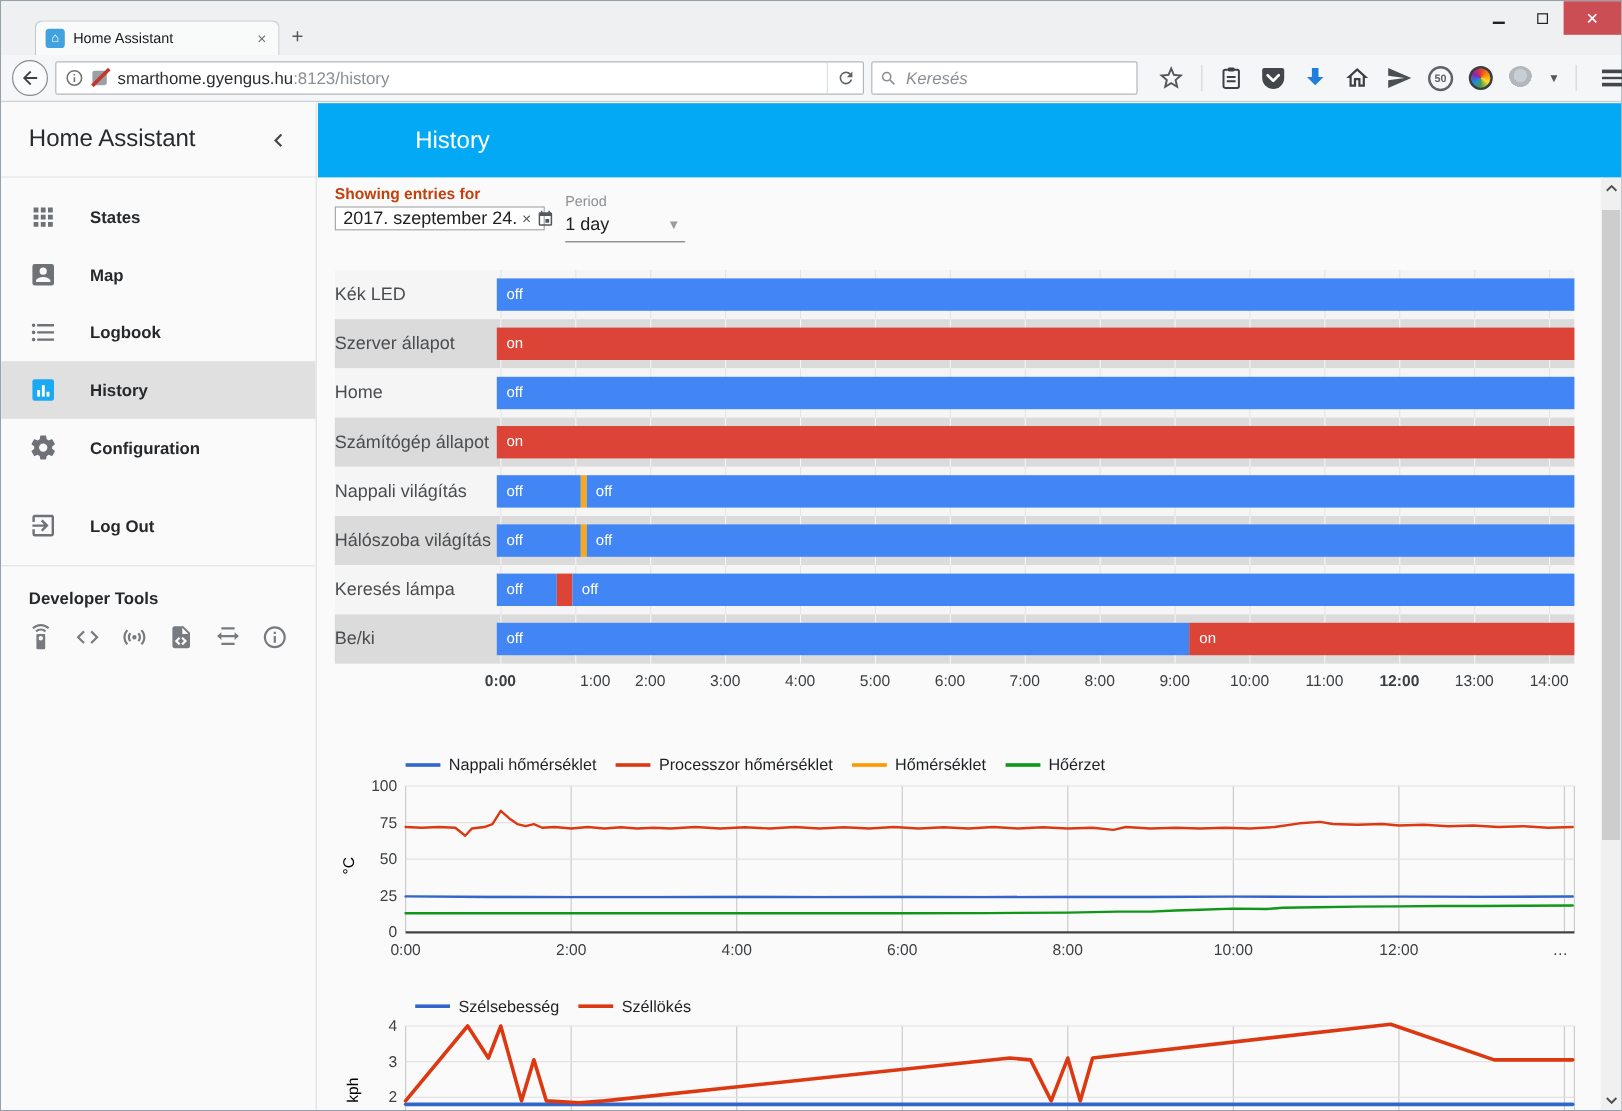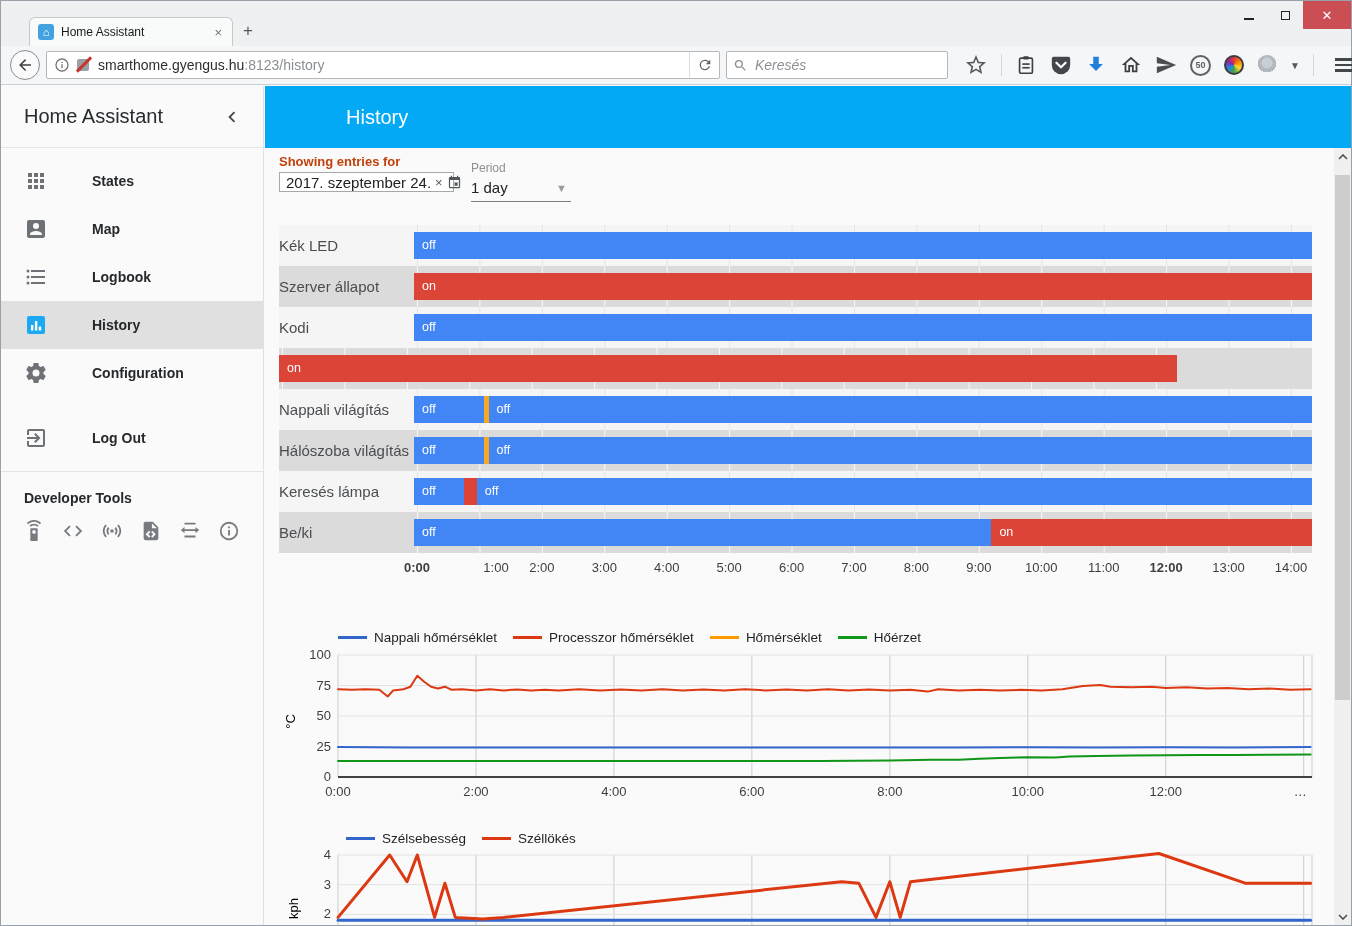--- a/index.html
+++ b/index.html
@@ -48,21 +48,21 @@
   .moth{width:20px;height:20px;border-radius:50%;background:radial-gradient(circle at 50% 40%,#c9ced2 0 35%,#b2b8bd 36% 60%,transparent 61%);}
   .chev{font-size:10px;color:#55585b;}
   .hamb{display:flex;flex-direction:column;gap:3px;margin-left:8px;}
   .hamb span{display:block;width:17px;height:2.5px;background:#43474a;}
   
   .app{position:absolute;left:1px;top:86px;right:1px;bottom:1px;background:#fafafa;}
   .sidebar{position:absolute;left:0;top:0;bottom:0;width:263px;background:#fafafa;border-right:1px solid #dfe1e3;}
   .side-head{height:62px;border-bottom:1px solid #e4e6e8;display:flex;align-items:center;padding:0 20px 0 23px;}
   .side-head .t{font-size:20px;color:#272b2e;flex:1;}
   .side-list{padding-top:9px;}
-  .side-item{height:48px;display:flex;align-items:center;padding-left:23px;gap:44px;cursor:default;}
+  .side-item{height:48px;display:flex;align-items:center;padding-left:23px;gap:27px;cursor:default;}
   .side-item.active{background:#e0e0e0;}
   .side-item .lbl{font-size:14px;font-weight:bold;color:#26292c;}
   .mi{width:24px;height:24px;fill:#6e7control276;fill:#6e7276;flex:none;}
   .side-gap{height:17px;}
   .divider{height:1px;background:#e1e3e5;margin:9px 0 0 0;}
   .devtools-label{padding:18px 0 4px 23px;font-size:14px;font-weight:bold;color:#26292c;}
   .dev-row{display:flex;align-items:center;gap:17px;padding:10px 0 0 22px;}
   .mi.dev{width:22px;height:22px;fill:#777b7f;}
   .main{position:absolute;left:264px;top:0;right:0;bottom:0;}
   .appbar{height:62px;background:#03a9f4;display:flex;align-items:center;padding-left:81px;}
@@ -303,28 +303,29 @@
             </div>
             <div class="tl-row tl-row-alt">
               <div class="tl-label">Szerver állapot</div>
               <div class="tl-bars">
                 <div class="tl-seg" style="width: 100%; background: rgb(219, 68, 55);">
                   <span>on</span>
                 </div>
               </div>
             </div>
             <div class="tl-row">
-              <div class="tl-label">Kodi</div>
+              <div class="tl-label">Home</div>
               <div class="tl-bars">
                 <div class="tl-seg" style="width: 100%; background: rgb(66, 133, 244);">
                   <span>off</span>
                 </div>
               </div>
             </div>
             <div class="tl-row tl-row-alt">
+              <div class="tl-label">Számítógép állapot</div>
               <div class="tl-bars">
                 <div class="tl-seg" style="width: 100%; background: rgb(219, 68, 55);">
                   <span>on</span>
                 </div>
               </div>
             </div>
             <div class="tl-row">
               <div class="tl-label">Nappali világítás</div>
               <div class="tl-bars">
                 <div class="tl-seg" style="width: 7.8%; background: rgb(66, 133, 244);">

